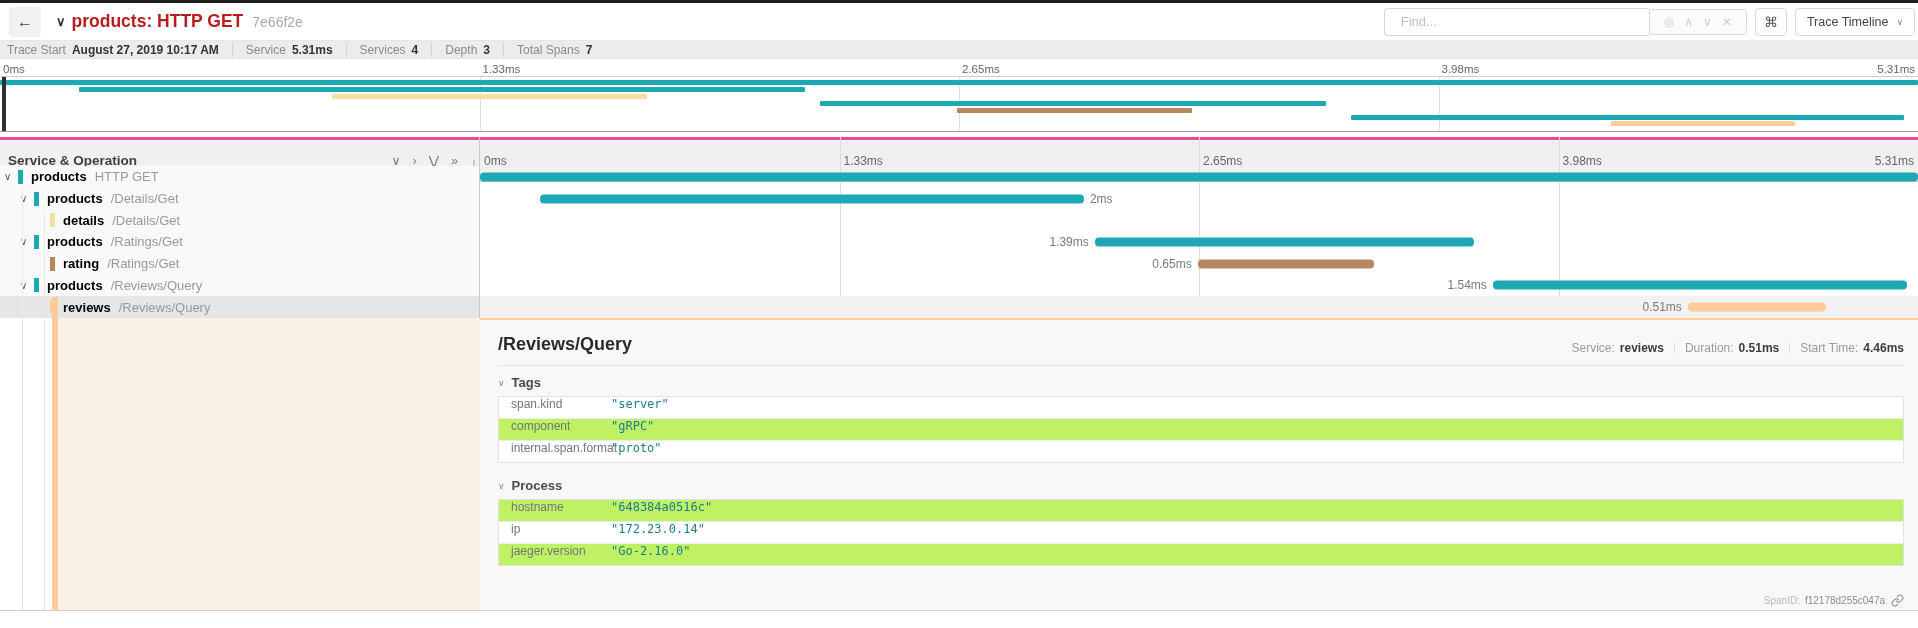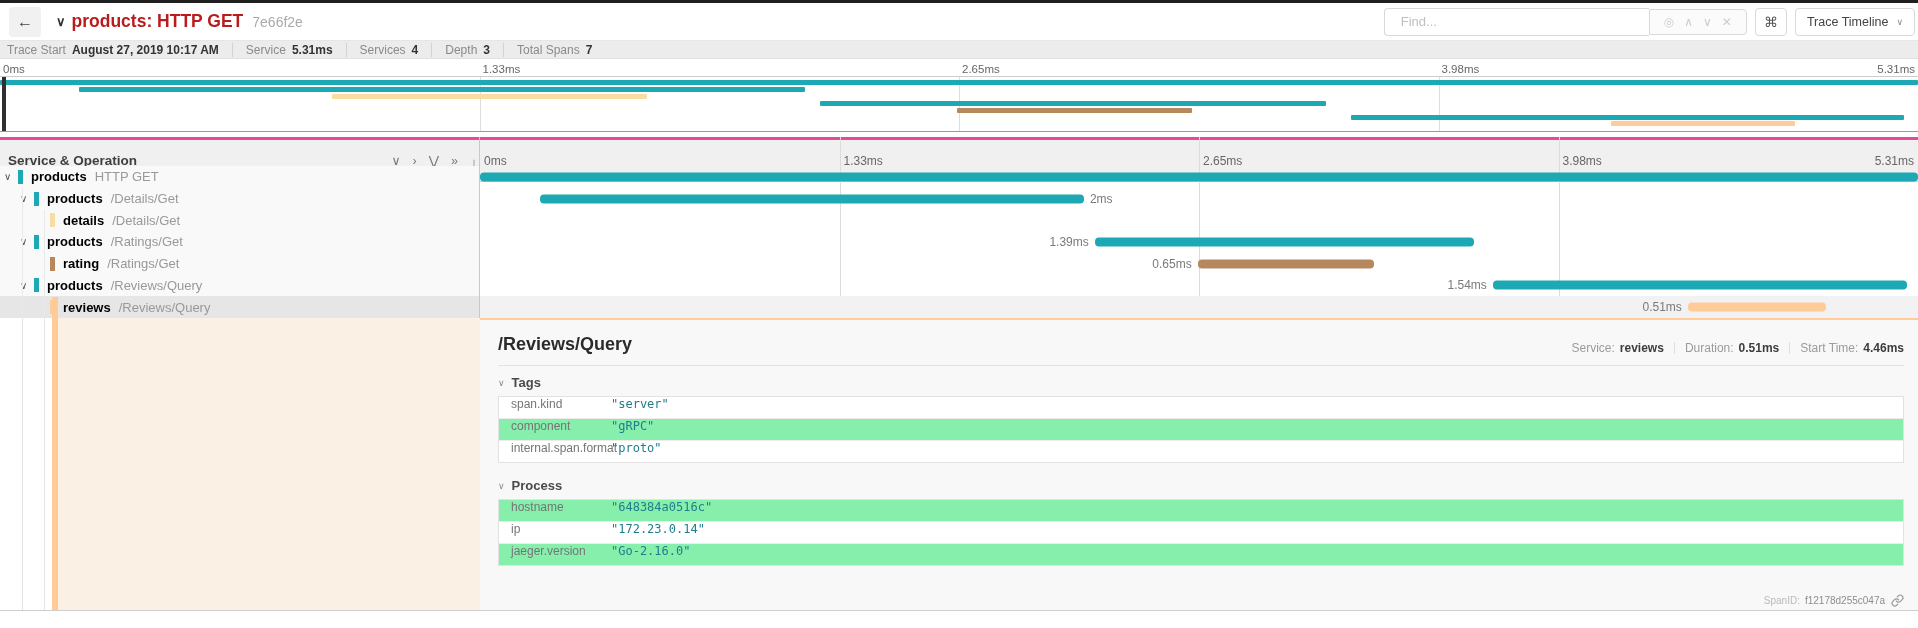--- a/index.html
+++ b/index.html
@@ -85,21 +85,21 @@
   .meta-label{color:#9b9b9b;font-size:12px;margin-right:5px;}
   .meta-value{color:#3d3d3d;font-weight:700;font-size:12px;}
   .meta-item{display:flex;align-items:center;}
   .meta-divider{width:1px;height:12px;background:#ddd;margin:0 10px;}
   .detail-hr{height:1px;background:#e4e4e4;margin:10px 0 9px;}
   .section-header{font-size:13px;font-weight:700;color:#4a4a4a;margin:2px 0 6px;display:flex;align-items:center;cursor:pointer;}
   .section-chevron{font-size:9px;color:#888;margin-right:7px;font-weight:400;}
   .kv-table{border:1px solid #e2e2e2;background:#fff;margin-bottom:15px;}
   .kv-row{display:flex;height:21px;align-items:flex-start;border-bottom:1px solid #ececec;}
   .kv-row:last-child{border-bottom:none;}
-  .kv-row.alt{background:#86efac;}
+  .kv-row.alt{background:#bef264;}
   .kv-key{width:100px;padding-left:12px;font-size:12px;color:#757575;flex:none;}
   .kv-val{font-family:"DejaVu Sans Mono",monospace;font-size:12px;color:#1F7D8C;white-space:nowrap;}
   .spanid{position:absolute;right:14px;bottom:3px;font-size:10px;color:#8d8d8d;display:flex;align-items:center;}
   .spanid-label{color:#b9b9b9;margin-right:5px;}
   .link-icon{margin-left:6px;display:flex;align-items:center;cursor:pointer;}
   .bottom-line{position:absolute;top:610px;left:0;width:1918px;height:1px;background:#cfcfcf;}
 </style>
 </head>
 <body>
 

